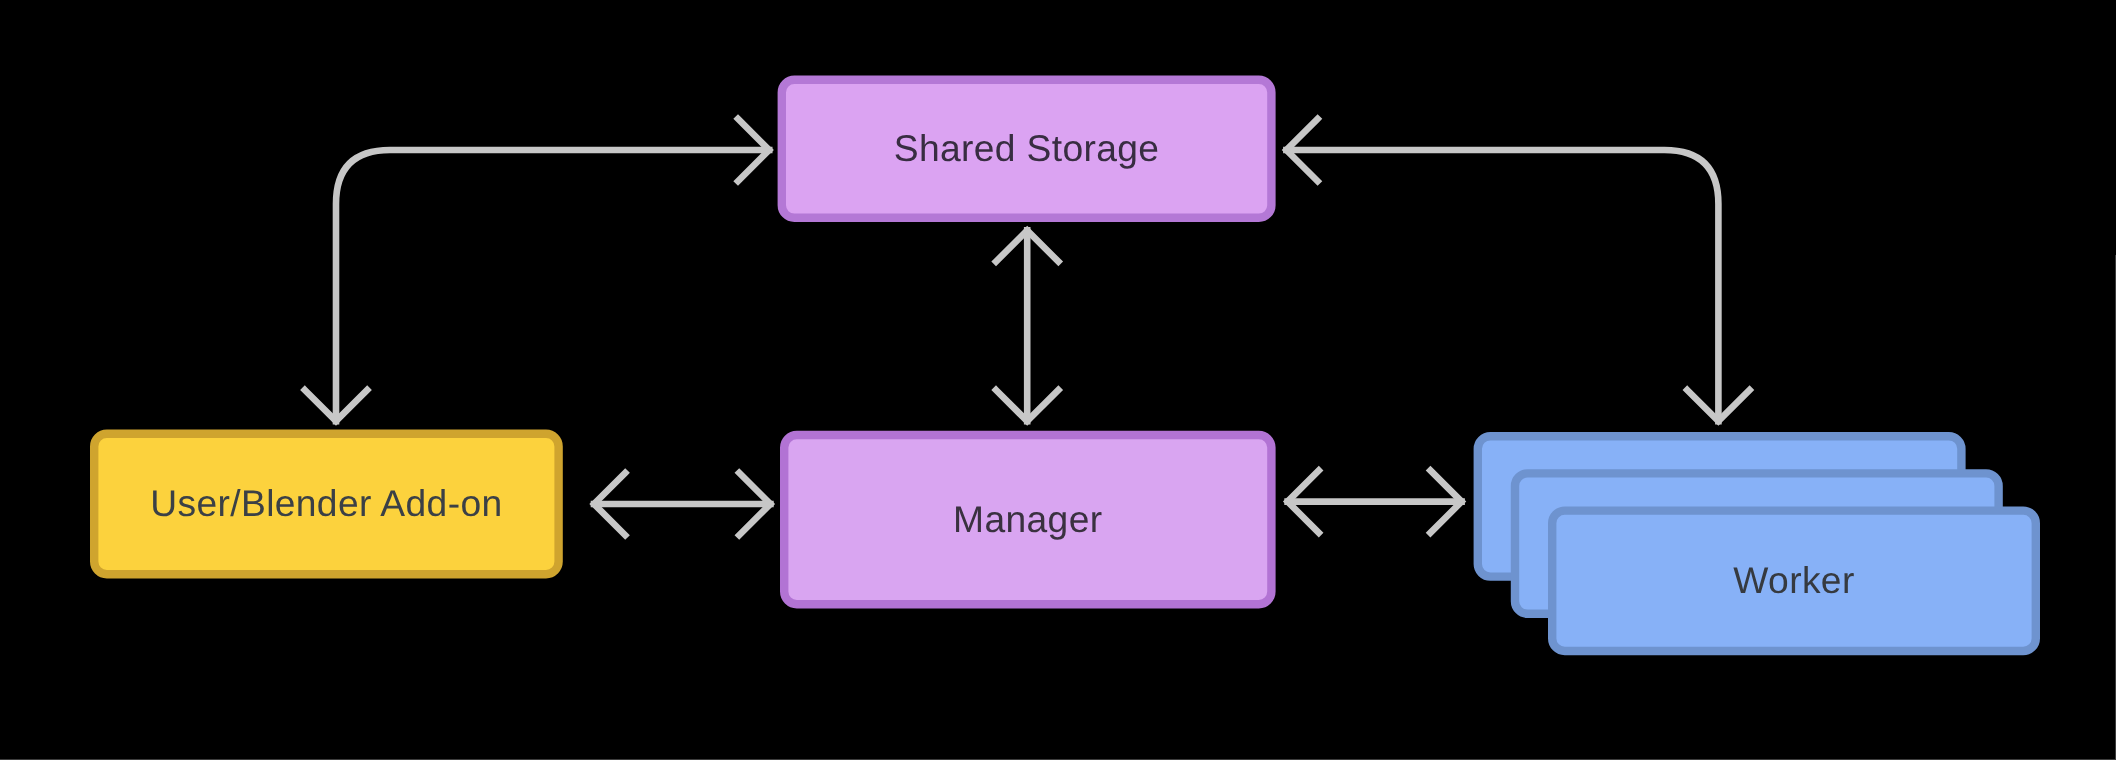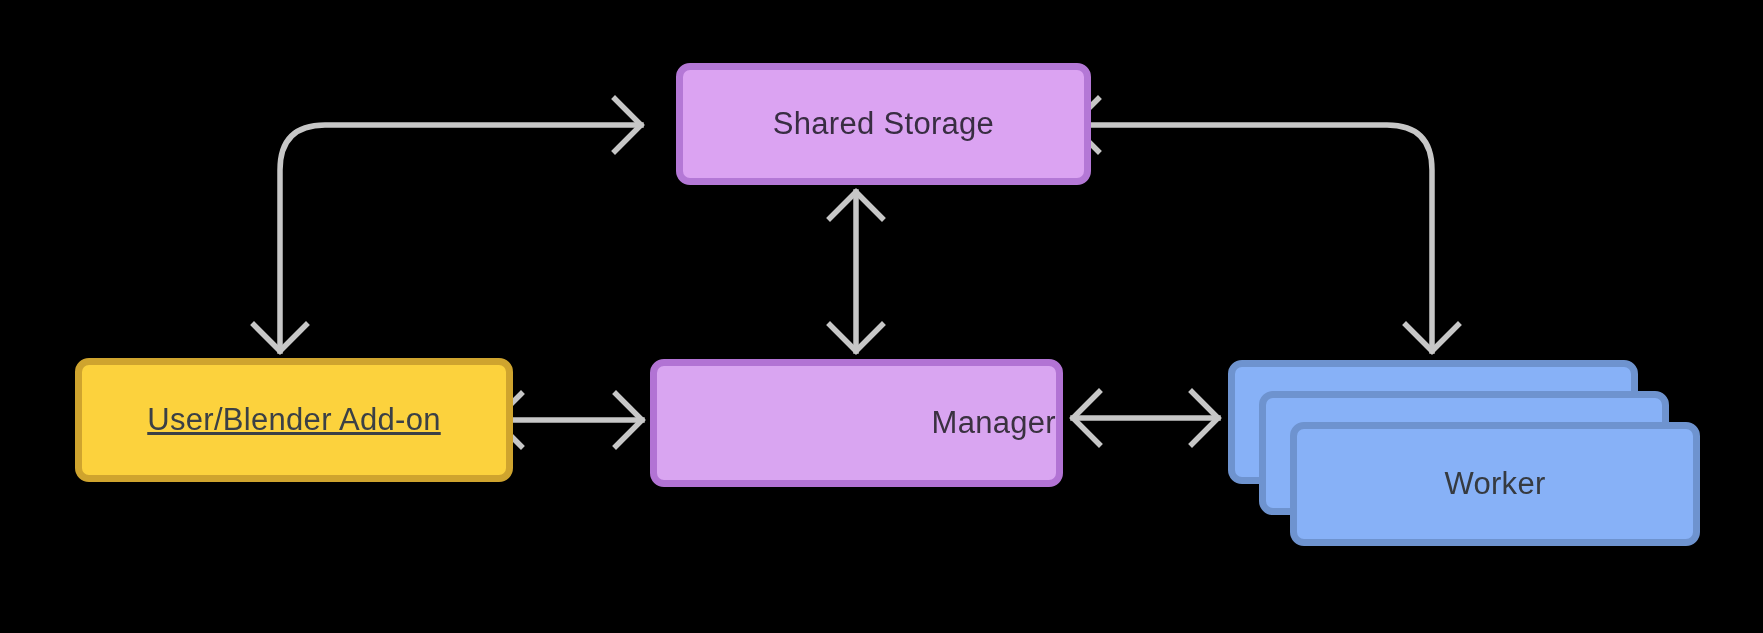--- a/index.html
+++ b/index.html
@@ -33,23 +33,23 @@
     border-radius: 14px;
     display: flex;
     align-items: center;
     justify-content: center;
     font-size: 31px;
     font-weight: normal;
     letter-spacing: 0.3px;
     white-space: nowrap;
   }
   
-  .node-shared-storage   { left: 676px;  top: 63px;  width: 415px; height: 122px; justify-content: center; }
-  .node-user-blender     { left: 75px;   top: 358px; width: 438px; height: 124px; text-decoration: underline; }
-  .node-manager          { left: 650px;  top: 359px; width: 413px; height: 128px; justify-content: flex-end; }
+  .node-shared-storage   { left: 648px;  top: 63px;  width: 415px; height: 122px; justify-content: center; }
+  .node-user-blender     { left: 75px;   top: 358px; width: 394px; height: 124px; }
+  .node-manager          { left: 650px;  top: 359px; width: 413px; height: 148px; }
   .worker-card-back      { left: 1228px; top: 360px; width: 410px; height: 124px; }
   .worker-card-middle    { left: 1259px; top: 391px; width: 410px; height: 124px; }
   .worker-card-front     { left: 1290px; top: 422px; width: 410px; height: 124px; }
 </style>
 </head>
 <body>
 
 <div class="canvas" style="background-color: rgb(0, 0, 0);">
 
   <svg class="edges-layer" viewBox="0 0 1763 633" style="stroke: rgb(199, 199, 199);">

